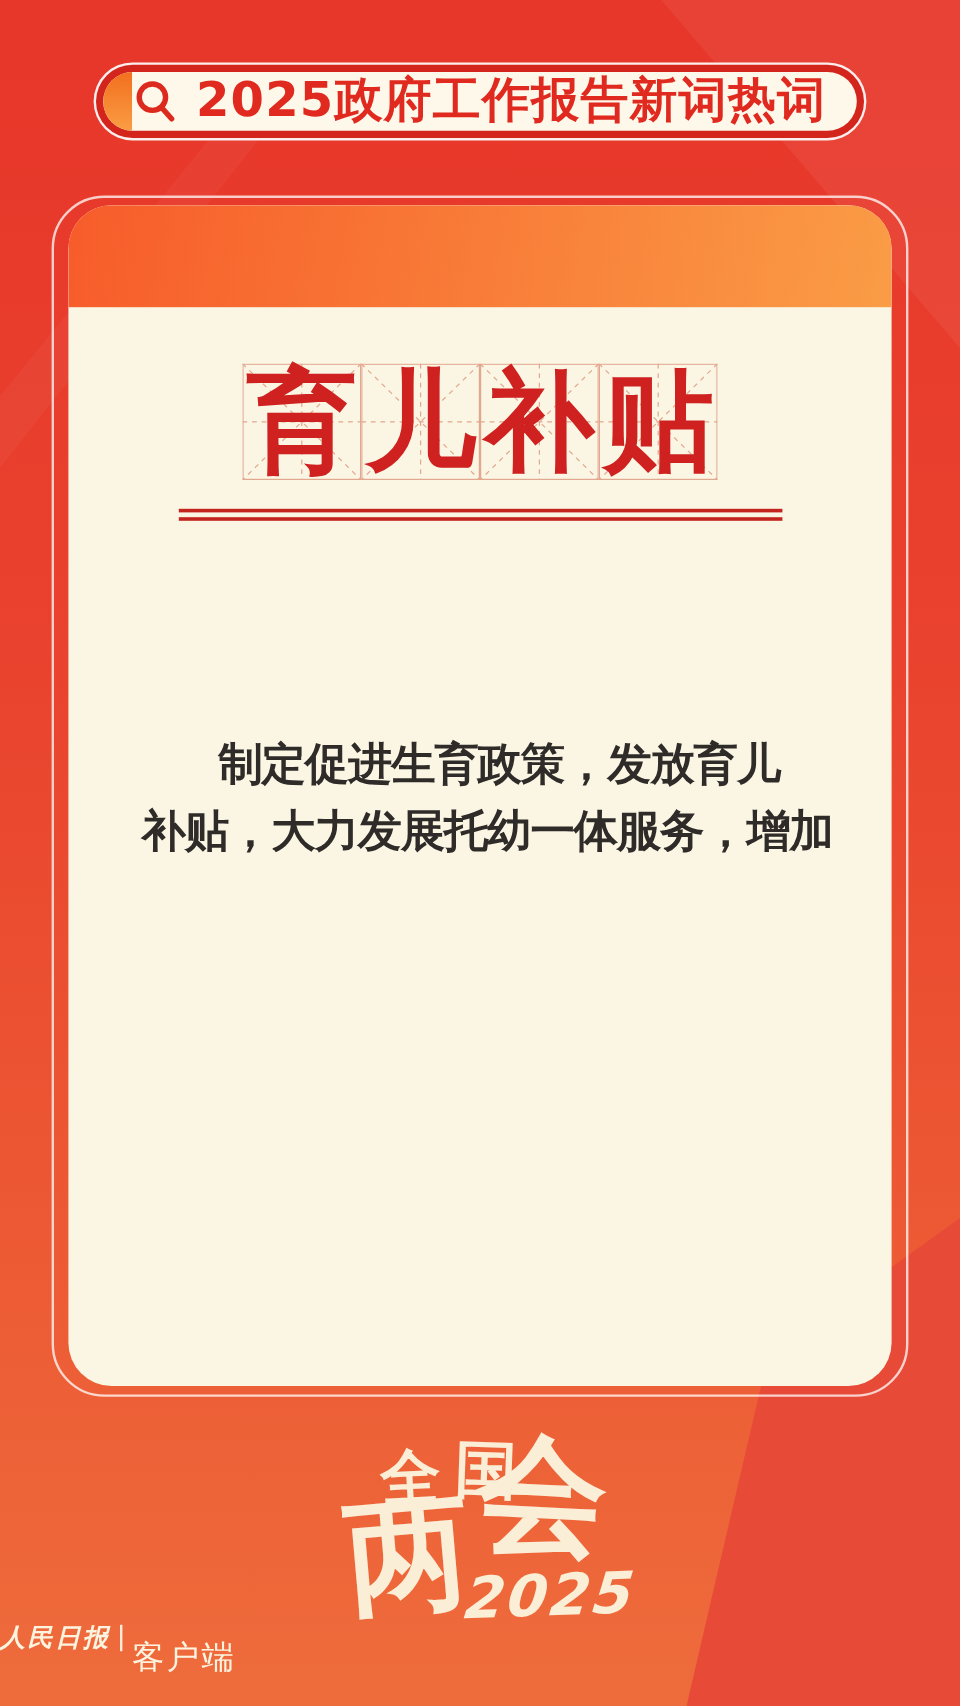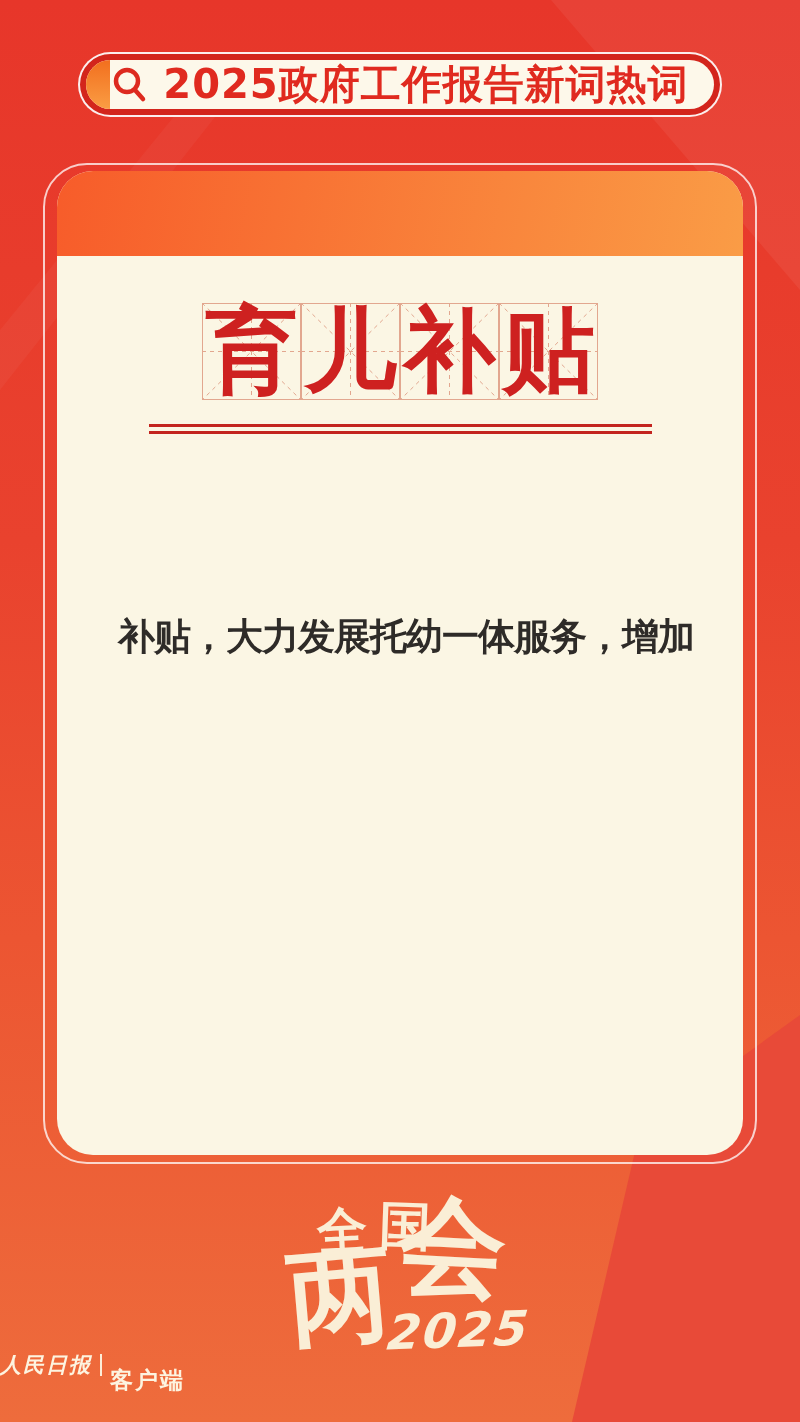--- a/index.html
+++ b/index.html
@@ -94,22 +94,22 @@
     font-family:"DejaVu Sans","Liberation Sans",sans-serif;transform:skewX(-8deg) rotate(-2deg);
     letter-spacing:2px;
   }
   .pub-line{
     position:absolute;left:0;top:1352px;width:800px;height:26px;
     display:flex;align-items:center;justify-content:flex-start;color:#fdf4e0;
   }
   .pub-name{font-family:"DejaVu Serif","Liberation Serif",serif;font-style:italic;
             font-weight:bold;font-size:21px;letter-spacing:2px;}
   .pub-divider{width:2px;height:22px;background:rgba(253,244,224,0.95);margin:0 8px;}
-  .pub-client{font-family:"DejaVu Sans","Liberation Sans",sans-serif;font-weight:bold;
-              font-size:23px;letter-spacing:2px;margin-top:31px;}
+  .pub-client{font-family:"DejaVu Sans","Liberation Sans",sans-serif;font-weight:normal;
+              font-size:27px;letter-spacing:2px;margin-top:31px;}
 </style>
 </head>
 <body>
 
 <div class="stage">
 
   <div class="sheen-top"></div>
   <div class="sheen-mid"></div>
   <div class="band-bottom-right"></div>
 
@@ -167,20 +167,21 @@
           <line x1="49.5" y1="0" x2="49.5" y2="97" stroke="#e2a78f" stroke-width="1" stroke-dasharray="4 4"></line>
           <line x1="0" y1="48.5" x2="99" y2="48.5" stroke="#e2a78f" stroke-width="1" stroke-dasharray="4 4"></line>
         </svg>
         <span class="char">贴</span>
       </div>
     </div>
 
     <div class="double-rule"></div>
 
     <div class="body-par">
+      <div class="body-line indent">制定促进生育政策，发放育儿</div>
       <div class="body-line">补贴，大力发展托幼一体服务，增加</div>
     </div>
   </div>
 
   <div class="logo">
     <span class="lg-quan">全</span>
     <span class="lg-guo">国</span>
     <span class="lg-liang">两</span>
     <span class="lg-hui">会</span>
     <span class="lg-year">2025</span>

